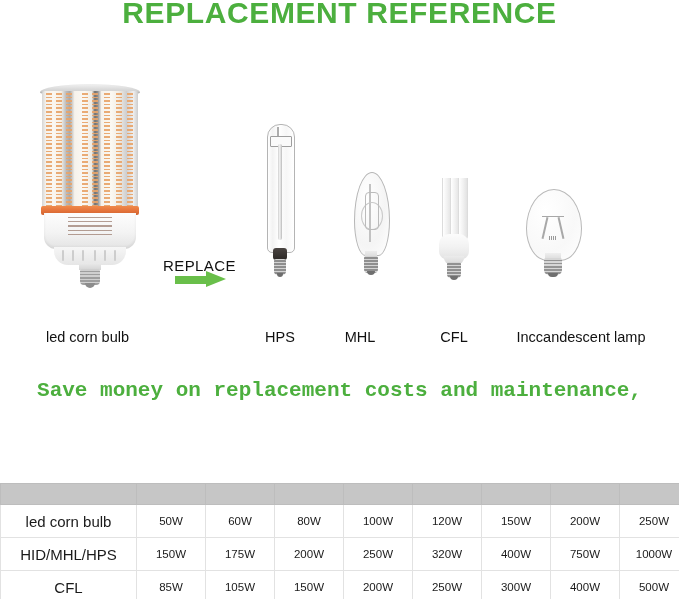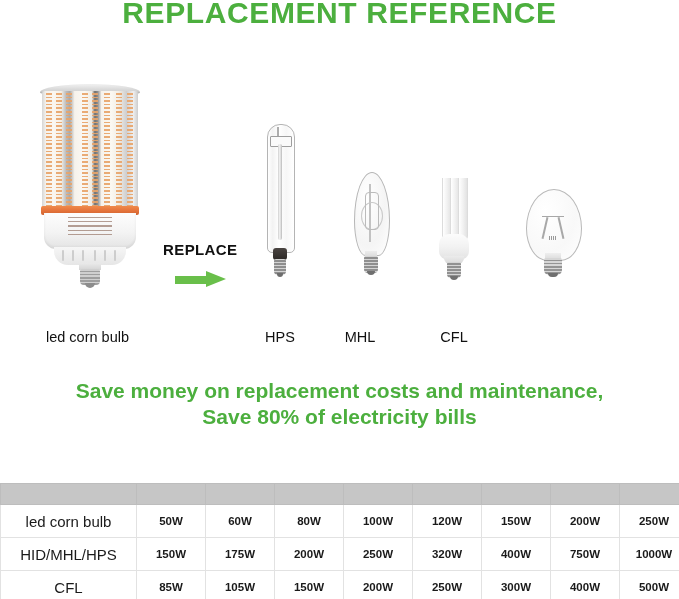--- a/index.html
+++ b/index.html
@@ -81,21 +81,21 @@
     background:repeating-linear-gradient(180deg,#cfcfcf 0px,#cfcfcf 1.6px,#9e9e9e 1.6px,#9e9e9e 3.2px);
     border-radius:2px 2px 4px 4px;
   }
   .corn .tip{
     position:absolute;left:47px;top:199px;width:10px;height:5px;
     background:#8c8c8c;border-radius:0 0 5px 5px;
   }
 
   
   .replace-word{
-    position:absolute;left:163px;top:196px;font-size:15px;font-weight:bold;
+    position:absolute;left:163px;top:212px;font-size:15px;font-weight:normal;
     letter-spacing:.4px;color:#111;white-space:nowrap;
   }
   .arrow{position:absolute;left:175px;top:226px;width:52px;height:17px;}
   .arrow .shaft{position:absolute;left:0;top:5px;width:33px;height:8px;background:#69bf4a;}
   .arrow .head{
     position:absolute;left:31px;top:0;width:0;height:0;
     border-top:8.5px solid transparent;border-bottom:8.5px solid transparent;
     border-left:20px solid #69bf4a;
   }
 
@@ -188,34 +188,34 @@
   .inc .screw{
     position:absolute;left:22px;top:69px;width:18px;height:17px;
     background:repeating-linear-gradient(180deg,#d6d6d6 0px,#d6d6d6 1.6px,#949494 1.6px,#949494 3.2px);
     border-radius:2px 2px 5px 5px;
   }
   .inc .tip{position:absolute;left:26px;top:84px;width:10px;height:4px;background:#6f6f6f;border-radius:0 0 5px 5px;}
 
   
   .slogan{
     position:absolute;left:0;top:378px;width:679px;text-align:center;
-    color:#4caf3e;font-size:21px;font-weight:bold;line-height:26px;
+    color:#4caf3e;font-size:21px;font-weight:bold;line-height:26px;font-family:Liberation Mono, monospace;
   }
   .slogan div{white-space:nowrap;}
 
   
   .table-wrap{position:absolute;left:0;top:483px;width:679px;}
   table{border-collapse:collapse;width:679px;table-layout:fixed;}
   th,td{
     border:1px solid #e2e2e2;text-align:center;color:#1a1a1a;
     font-size:11.5px;padding:0;height:32px;vertical-align:middle;
   }
   thead th{height:20px;background:#c6c6c6;border:1px solid #bdbdbd;}
   td.rowlabel{font-size:15px;width:135px;}
-  td.val{width:68px;font-weight:bold;}
+  td.val{width:68px;}
 </style>
 </head>
 <body>
 
 <div class="page">
 
   <div class="title">REPLACEMENT REFERENCE</div>
 
   <div class="stage">
 
@@ -292,25 +292,25 @@
       <div class="coil"></div>
       <div class="neck"></div>
       <div class="screw"></div>
       <div class="tip"></div>
     </div>
 
     <div class="caption" style="left:0px;width:175px">led corn bulb</div>
     <div class="caption" style="left:240px;width:80px">HPS</div>
     <div class="caption" style="left:320px;width:80px">MHL</div>
     <div class="caption" style="left:414px;width:80px">CFL</div>
+    <div class="caption" style="left:483px;width:196px">Inccandescent lamp</div>
   </div>
 
   <div class="slogan">
     <div>Save money on replacement costs and maintenance,</div>
-    <div>Save 80% of electricity bills</div>
   </div>
 
   <div class="table-wrap">
     <table>
       <thead>
         <tr id="thead-row">
             <th style="width: 135px;"></th>
             <th style="width: 68px;"></th>
             <th style="width: 68px;"></th>
             <th style="width: 68px;"></th>

